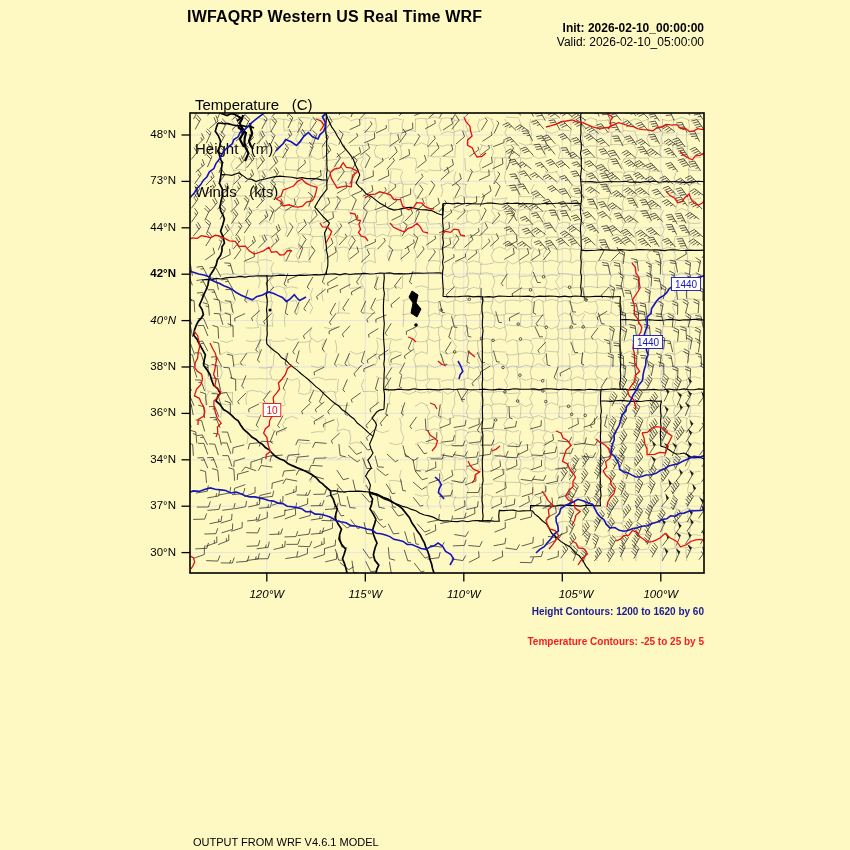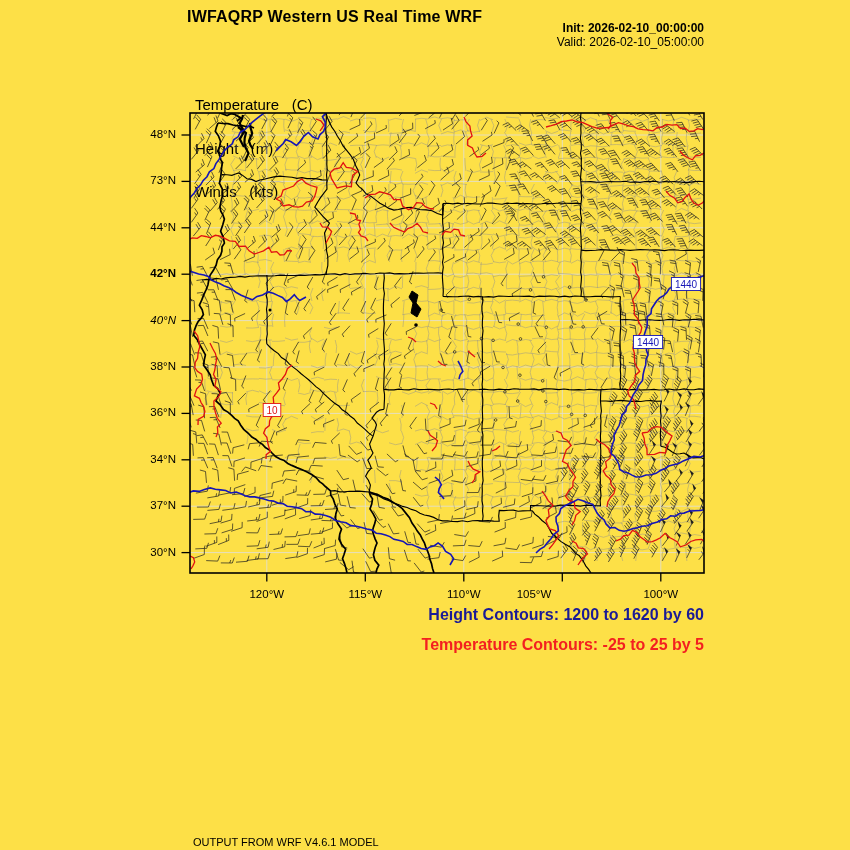--- a/index.html
+++ b/index.html
@@ -1,24 +1,24 @@
 <!DOCTYPE html>
 <html><head>
 <meta charset="utf-8">
 <style>
   html,body{margin:0;padding:0;background:#fff;}
-  .page{position:relative;width:850px;height:850px;background:#fde047;
+  .page{position:relative;width:850px;height:850px;background:#fef9c3;
         font-family:"Liberation Sans",sans-serif;color:#000;overflow:hidden;}
   .title{position:absolute;left:187px;top:8px;font-size:16px;font-weight:bold;letter-spacing:.2px;}
   .stamp{position:absolute;right:146px;top:22px;text-align:right;font-size:12px;line-height:13.5px;}
   .stamp .init-line{font-weight:bold;}
   .legend{position:absolute;left:195px;top:69px;font-size:15px;line-height:14.5px;white-space:pre;}
   .lat-label{position:absolute;left:132px;width:44px;text-align:right;font-size:11.5px;}
-  .lon-label{position:absolute;width:64px;text-align:center;font-size:11.5px;top:588px;}
-  .cinfo{position:absolute;right:146px;text-align:right;font-size:16px;font-weight:bold;}
+  .lon-label{position:absolute;width:64px;text-align:center;font-size:11.5px;top:588px;font-style:italic;}
+  .cinfo{position:absolute;right:146px;text-align:right;font-size:10px;font-weight:bold;}
   .cinfo.height{top:606px;}
   .cinfo.temp{top:636px;}
   .footer{position:absolute;left:193px;top:807px;font-size:11px;line-height:14px;white-space:pre;}
   svg.map{position:absolute;left:180px;top:103px;}
 </style>
 </head>
 <body>
 
 <div class="page">
 
@@ -259,21 +259,21 @@
       <div class="lat-label" style="top: 360px;">38°N</div>
       <div class="lat-label" style="top: 406.4px;">36°N</div>
       <div class="lat-label" style="top: 452.8px;">34°N</div>
       <div class="lat-label" style="top: 499.2px;">37°N</div>
       <div class="lat-label" style="top: 545.6px;">30°N</div>
     </div>
   <div id="lon-labels">
       <div class="lon-label" style="left: 234.8px;">120°W</div>
       <div class="lon-label" style="left: 333.3px;">115°W</div>
       <div class="lon-label" style="left: 431.8px;">110°W</div>
-      <div class="lon-label" style="left: 502px;">105°W</div>
+      <div class="lon-label" style="left: 544px;">105°W</div>
       <div class="lon-label" style="left: 628.8px;">100°W</div>
     </div>
 
   <div class="cinfo height" style="color: rgb(26, 26, 150);">Height Contours: 1200 to 1620 by 60</div>
   <div class="cinfo temp" style="color: rgb(243, 32, 32); text-align: center;">Temperature Contours: -25 to 25 by 5</div>
 
   <div class="footer">
     <div>OUTPUT FROM WRF V4.6.1 MODEL</div>
     
   </div>

